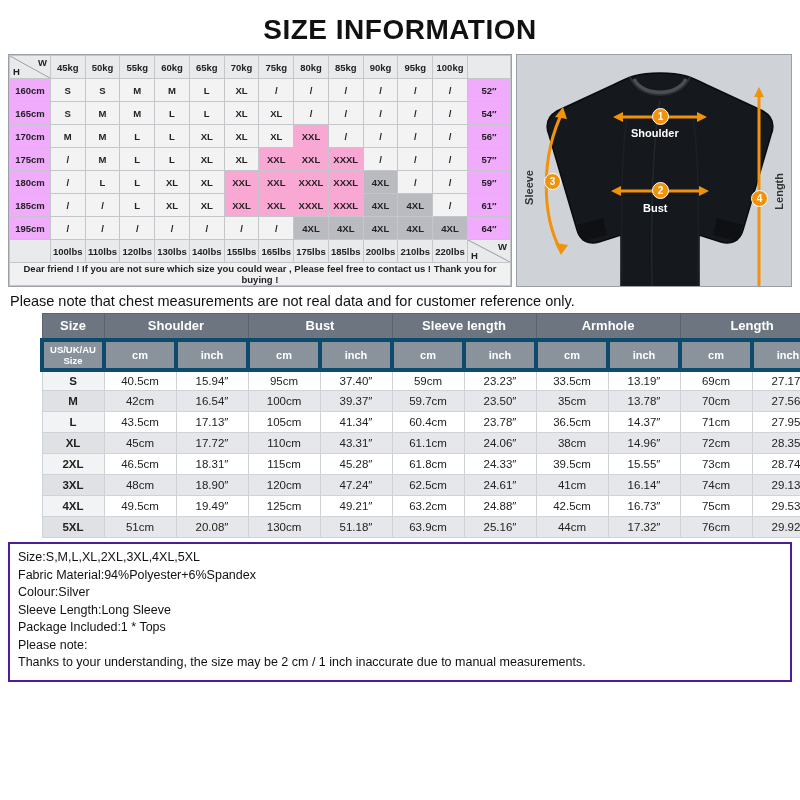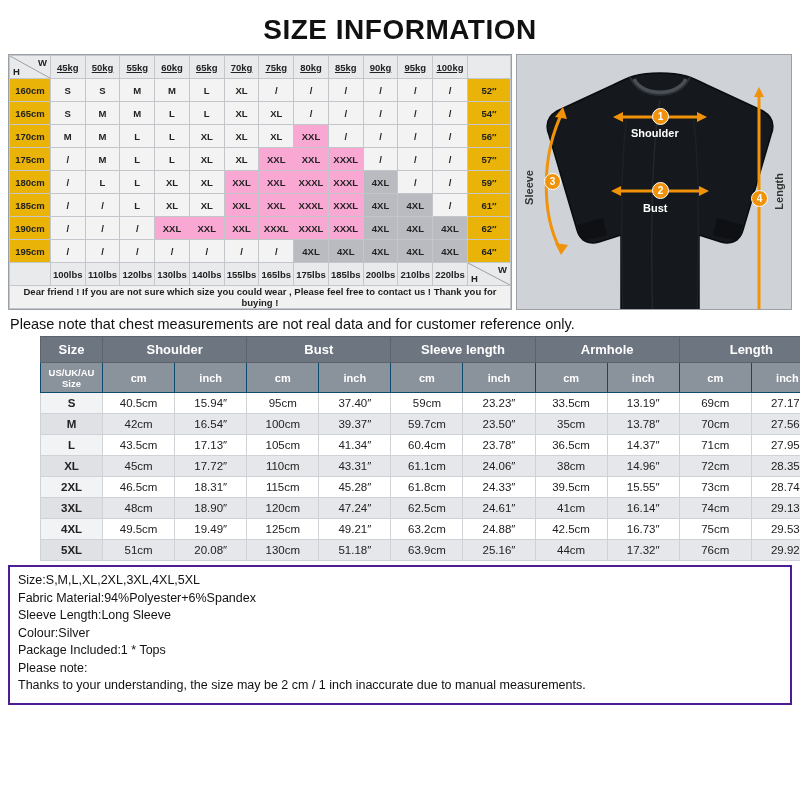--- a/index.html
+++ b/index.html
@@ -41,32 +41,32 @@
   }
   table.size-grid td, table.size-grid th {
     border: 1px solid #c3c7cb;
     font-size: 9.5px;
     text-align: center;
     height: 23px;
     color: #222;
     font-weight: bold;
     padding: 0;
   }
-  .hdr-cell { background: #e9eaec; font-size: 9px; text-decoration: underline; }
+  .hdr-cell { background: #e9eaec; font-size: 9px; }
   .corner {
     background: #e9eaec;
     position: relative;
     font-size: 8px;
   }
   .corner .h { position: absolute; left: 3px; bottom: 1px; }
   .corner .w { position: absolute; right: 3px; top: 1px; }
   .corner .diag {
     position: absolute; left: 0; top: 0; width: 100%; height: 100%;
   }
-  .row-head { background: #eab308; font-size: 9.5px; }
+  .row-head { background: #f0abfc; font-size: 9.5px; }
   .cell-sz { background: #f3f3f4; }
   .cell-alt { background: #f9a8d4; }
   .cell-dark { background: #b9bbc0; }
   .cell-slash { color: #555; font-weight: normal; }
   .footer-note td {
     background: #f1f1f2;
     font-size: 8.5px;
     font-weight: normal;
     height: 30px;
     color: #333;
@@ -137,21 +137,21 @@
     font-weight: bold;
     height: 26px;
     border: 1px solid #5c636d;
   }
   table.meas td.unit {
     background: #8a929b;
     color: #fff;
     font-size: 11px;
     font-weight: bold;
     height: 30px;
-    border: 1px solid #0c4a6e;
+    border: 4px solid #0c4a6e;
   }
   table.meas td.unit.sz {
     font-size: 9.5px;
     line-height: 11px;
   }
   table.meas td.szcell { background: #f2f3f4; font-weight: bold; }
   table.meas tr.alt td { background: #e6e7ea; }
   table.meas tr.alt td.szcell { background: #e0e1e5; }
   
   .info {
@@ -291,36 +291,20 @@
               <td class="cell-sz">XL</td>
               <td class="cell-sz">XL</td>
               <td class="cell-alt">XXL</td>
               <td class="cell-alt">XXL</td>
               <td class="cell-alt">XXXL</td>
               <td class="cell-alt">XXXL</td>
               <td class="cell-dark">4XL</td>
               <td class="cell-dark">4XL</td>
               <td class="cell-sz cell-slash">/</td>
               <td class="row-head">61″</td>
-            </tr>
-            <tr>
-              <td class="row-head">190cm</td>
-              <td class="cell-sz cell-slash">/</td>
-              <td class="cell-sz cell-slash">/</td>
-              <td class="cell-sz cell-slash">/</td>
-              <td class="cell-alt">XXL</td>
-              <td class="cell-alt">XXL</td>
-              <td class="cell-alt">XXL</td>
-              <td class="cell-alt">XXXL</td>
-              <td class="cell-alt">XXXL</td>
-              <td class="cell-alt">XXXL</td>
-              <td class="cell-dark">4XL</td>
-              <td class="cell-dark">4XL</td>
-              <td class="cell-dark">4XL</td>
-              <td class="row-head">62″</td>
             </tr>
             <tr>
               <td class="row-head">195cm</td>
               <td class="cell-sz cell-slash">/</td>
               <td class="cell-sz cell-slash">/</td>
               <td class="cell-sz cell-slash">/</td>
               <td class="cell-sz cell-slash">/</td>
               <td class="cell-sz cell-slash">/</td>
               <td class="cell-sz cell-slash">/</td>
               <td class="cell-sz cell-slash">/</td>
@@ -558,20 +542,20 @@
             <td>76cm</td>
             <td>29.92″</td>
           </tr>
         </tbody>
     </table>
   </div>
 
   <div class="info">
     <div>Size:S,M,L,XL,2XL,3XL,4XL,5XL</div>
     <div>Fabric Material:94%Polyester+6%Spandex</div>
+    <div>Colour:Silver</div>
     <div>Sleeve Length:Long Sleeve</div>
-    <div>Colour:Silver</div>
     <div>Package Included:1 * Tops</div>
     <div>Please note:</div>
     <div>Thanks to your understanding, the size may be 2 cm / 1 inch inaccurate due to manual measurements.</div>
   </div>
 
 </div>
 
 </body></html>

